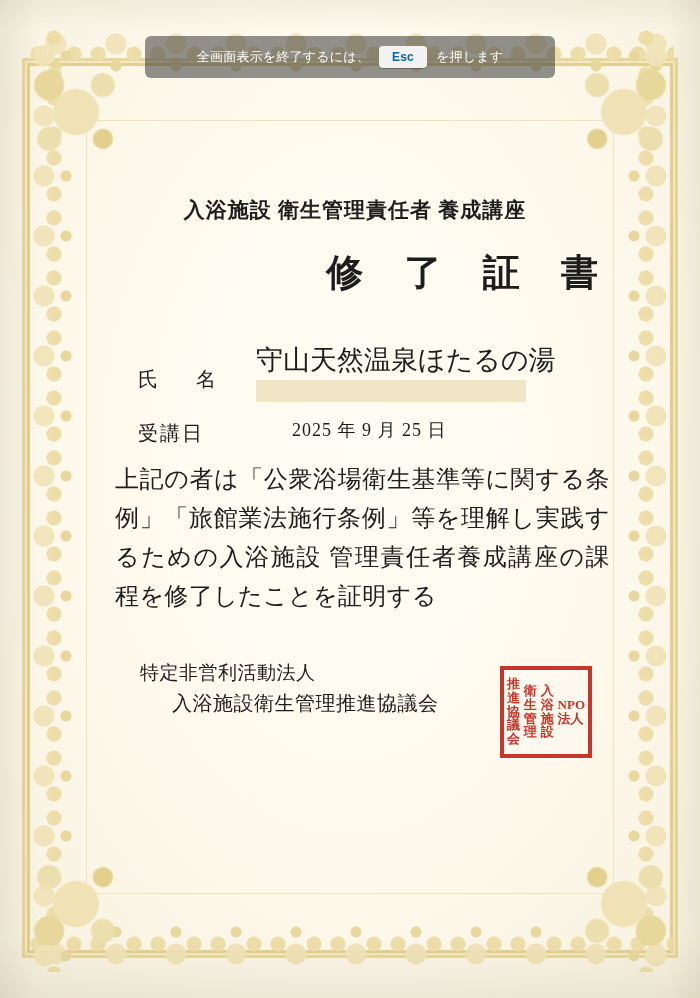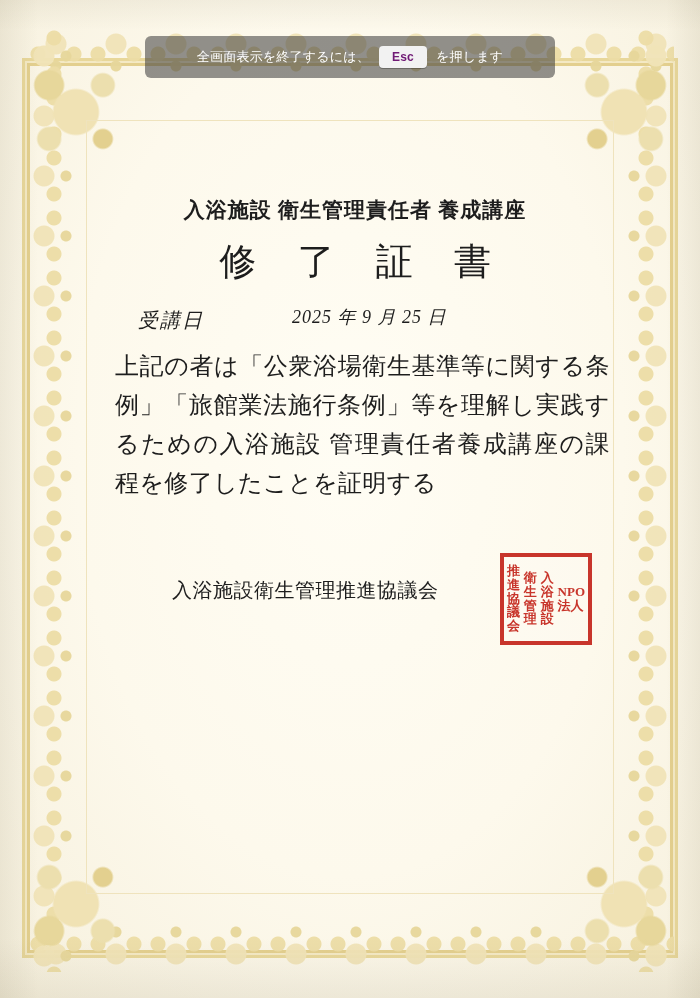--- a/index.html
+++ b/index.html
@@ -128,21 +128,21 @@
   }
   .fs-toast .key {
     display: inline-flex;
     align-items: center;
     justify-content: center;
     min-width: 34px;
     height: 22px;
     padding: 0 7px;
     margin: 0 3px;
     background: #f2f2f2;
-    color: #701a75;
+    color: #0369a1;
     border-radius: 4px;
     font-size: 12px;
     font-weight: bold;
     box-shadow: 0 1px 0 rgba(0,0,0,0.25);
   }
 
   
   .content {
     position: absolute;
     left: 96px;
@@ -152,24 +152,24 @@
     z-index: 10;
   }
   .title-course {
     text-align: center;
     font-size: 21px;
     font-weight: bold;
     letter-spacing: 1px;
     white-space: nowrap;
   }
   .title-main {
-    text-align: center;
-    margin-top: 13px;
+    text-align: right;
+    margin-top: 24px;
     font-size: 37px;
-    font-weight: normal;
+    font-weight: bold;
     letter-spacing: 16px;
     text-indent: 16px;
   }
 
   .row-name {
     position: relative;
     margin-top: 44px;
     height: 58px;
   }
   .row-name .lbl {
@@ -192,21 +192,20 @@
     top: 38px;
     width: 270px;
     height: 22px;
     background: #f0e6c6;
   }
 
   .row-date {
     position: relative;
     margin-top: 16px;
     height: 34px;
-    font-style: italic;
   }
   .row-date .lbl {
     position: absolute;
     left: 42px;
     top: 4px;
     font-size: 20px;
     letter-spacing: 2px;
   }
   .row-date .val {
     position: absolute;
@@ -292,29 +291,35 @@
   <div class="corner bl"></div>
   <div class="corner br"></div>
   <div class="inner-rule"></div>
 
   <div class="content">
 
     <div class="title-course">入浴施設 衛生管理責任者 養成講座</div>
 
     <div class="title-main">修 了 証 書</div>
 
+    <div class="row-name">
+      <span class="lbl">氏　名</span>
+      <span class="val">守山天然温泉ほたるの湯</span>
+      <span class="redact"></span>
+    </div>
 
     <div class="row-date">
       <span class="lbl">受講日</span>
       <span class="val">2025 年 9 月 25 日</span>
     </div>
 
     <div class="body-text">上記の者は「公衆浴場衛生基準等に関する条例」「旅館業法施行条例」等を理解し実践するための入浴施設 管理責任者養成講座の課程を修了したことを証明する</div>
 
     <div class="issuer">
+      <span class="org-kind">特定非営利活動法人</span>
       <span class="org-name">入浴施設衛生管理推進協議会</span>
 
       <div class="seal">
         <div class="seal-col">NPO法人</div>
         <div class="seal-col">入浴施設</div>
         <div class="seal-col">衛生管理</div>
         <div class="seal-col">推進協議会</div>
       </div>
     </div>
 

